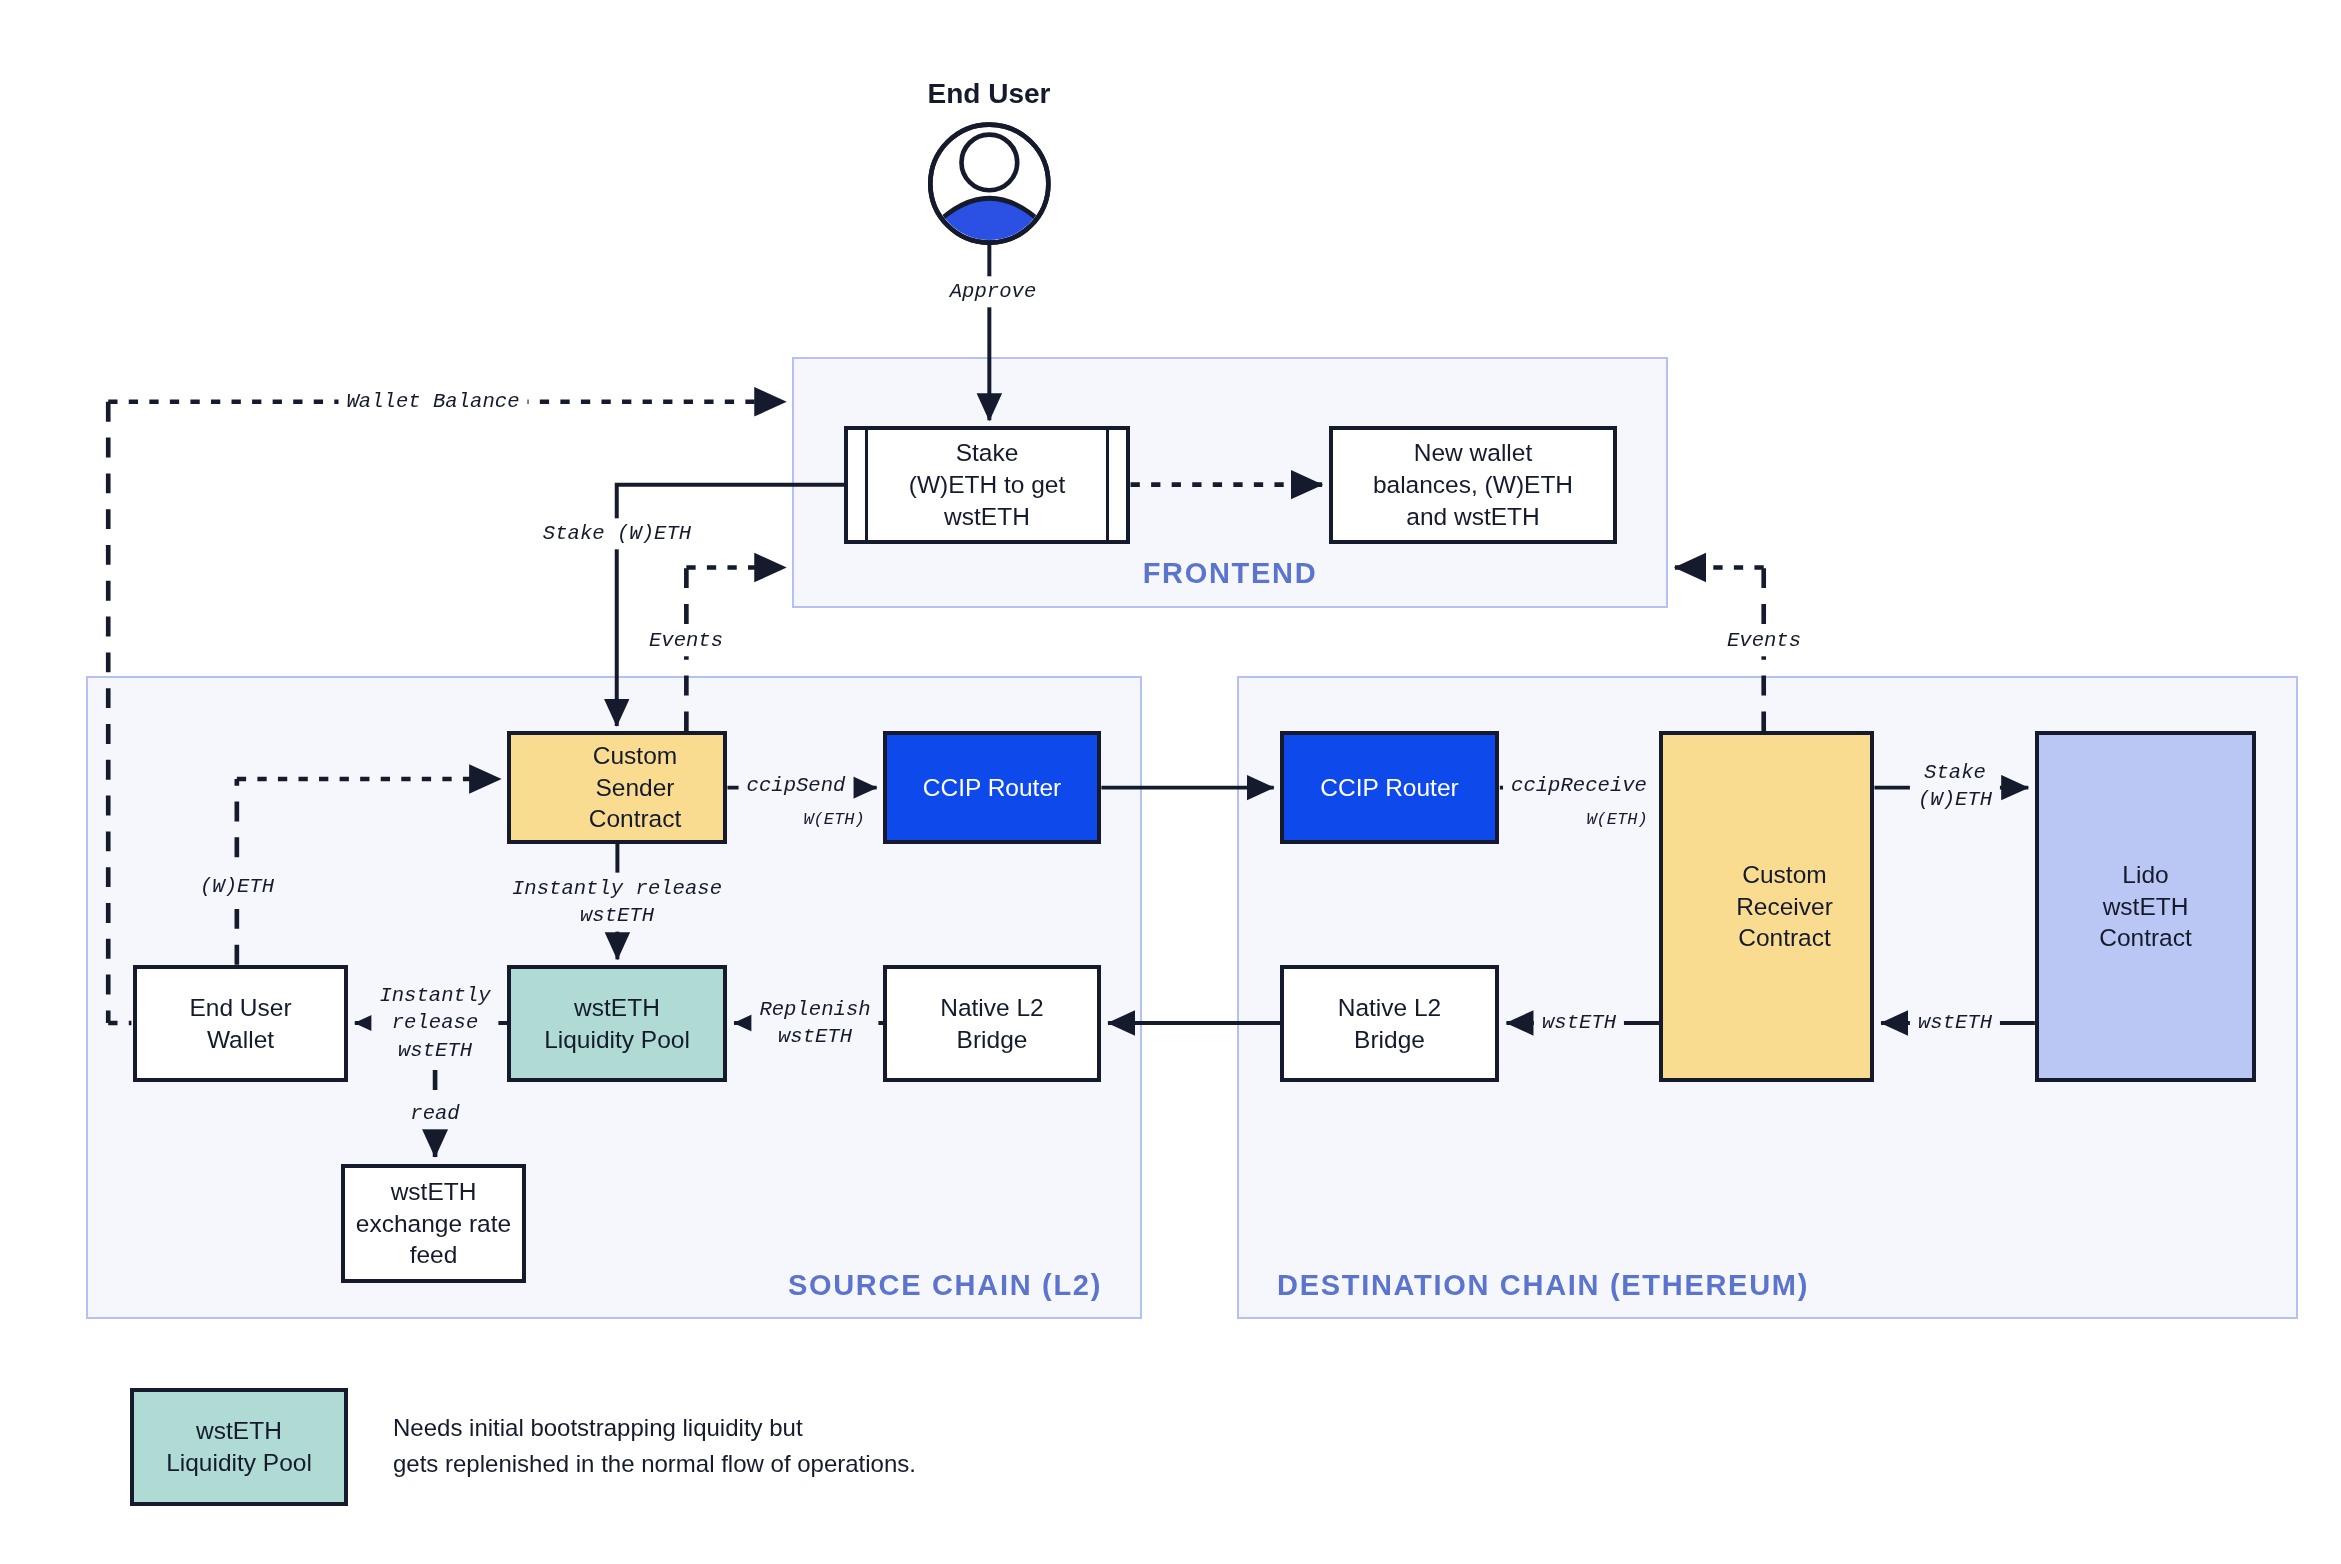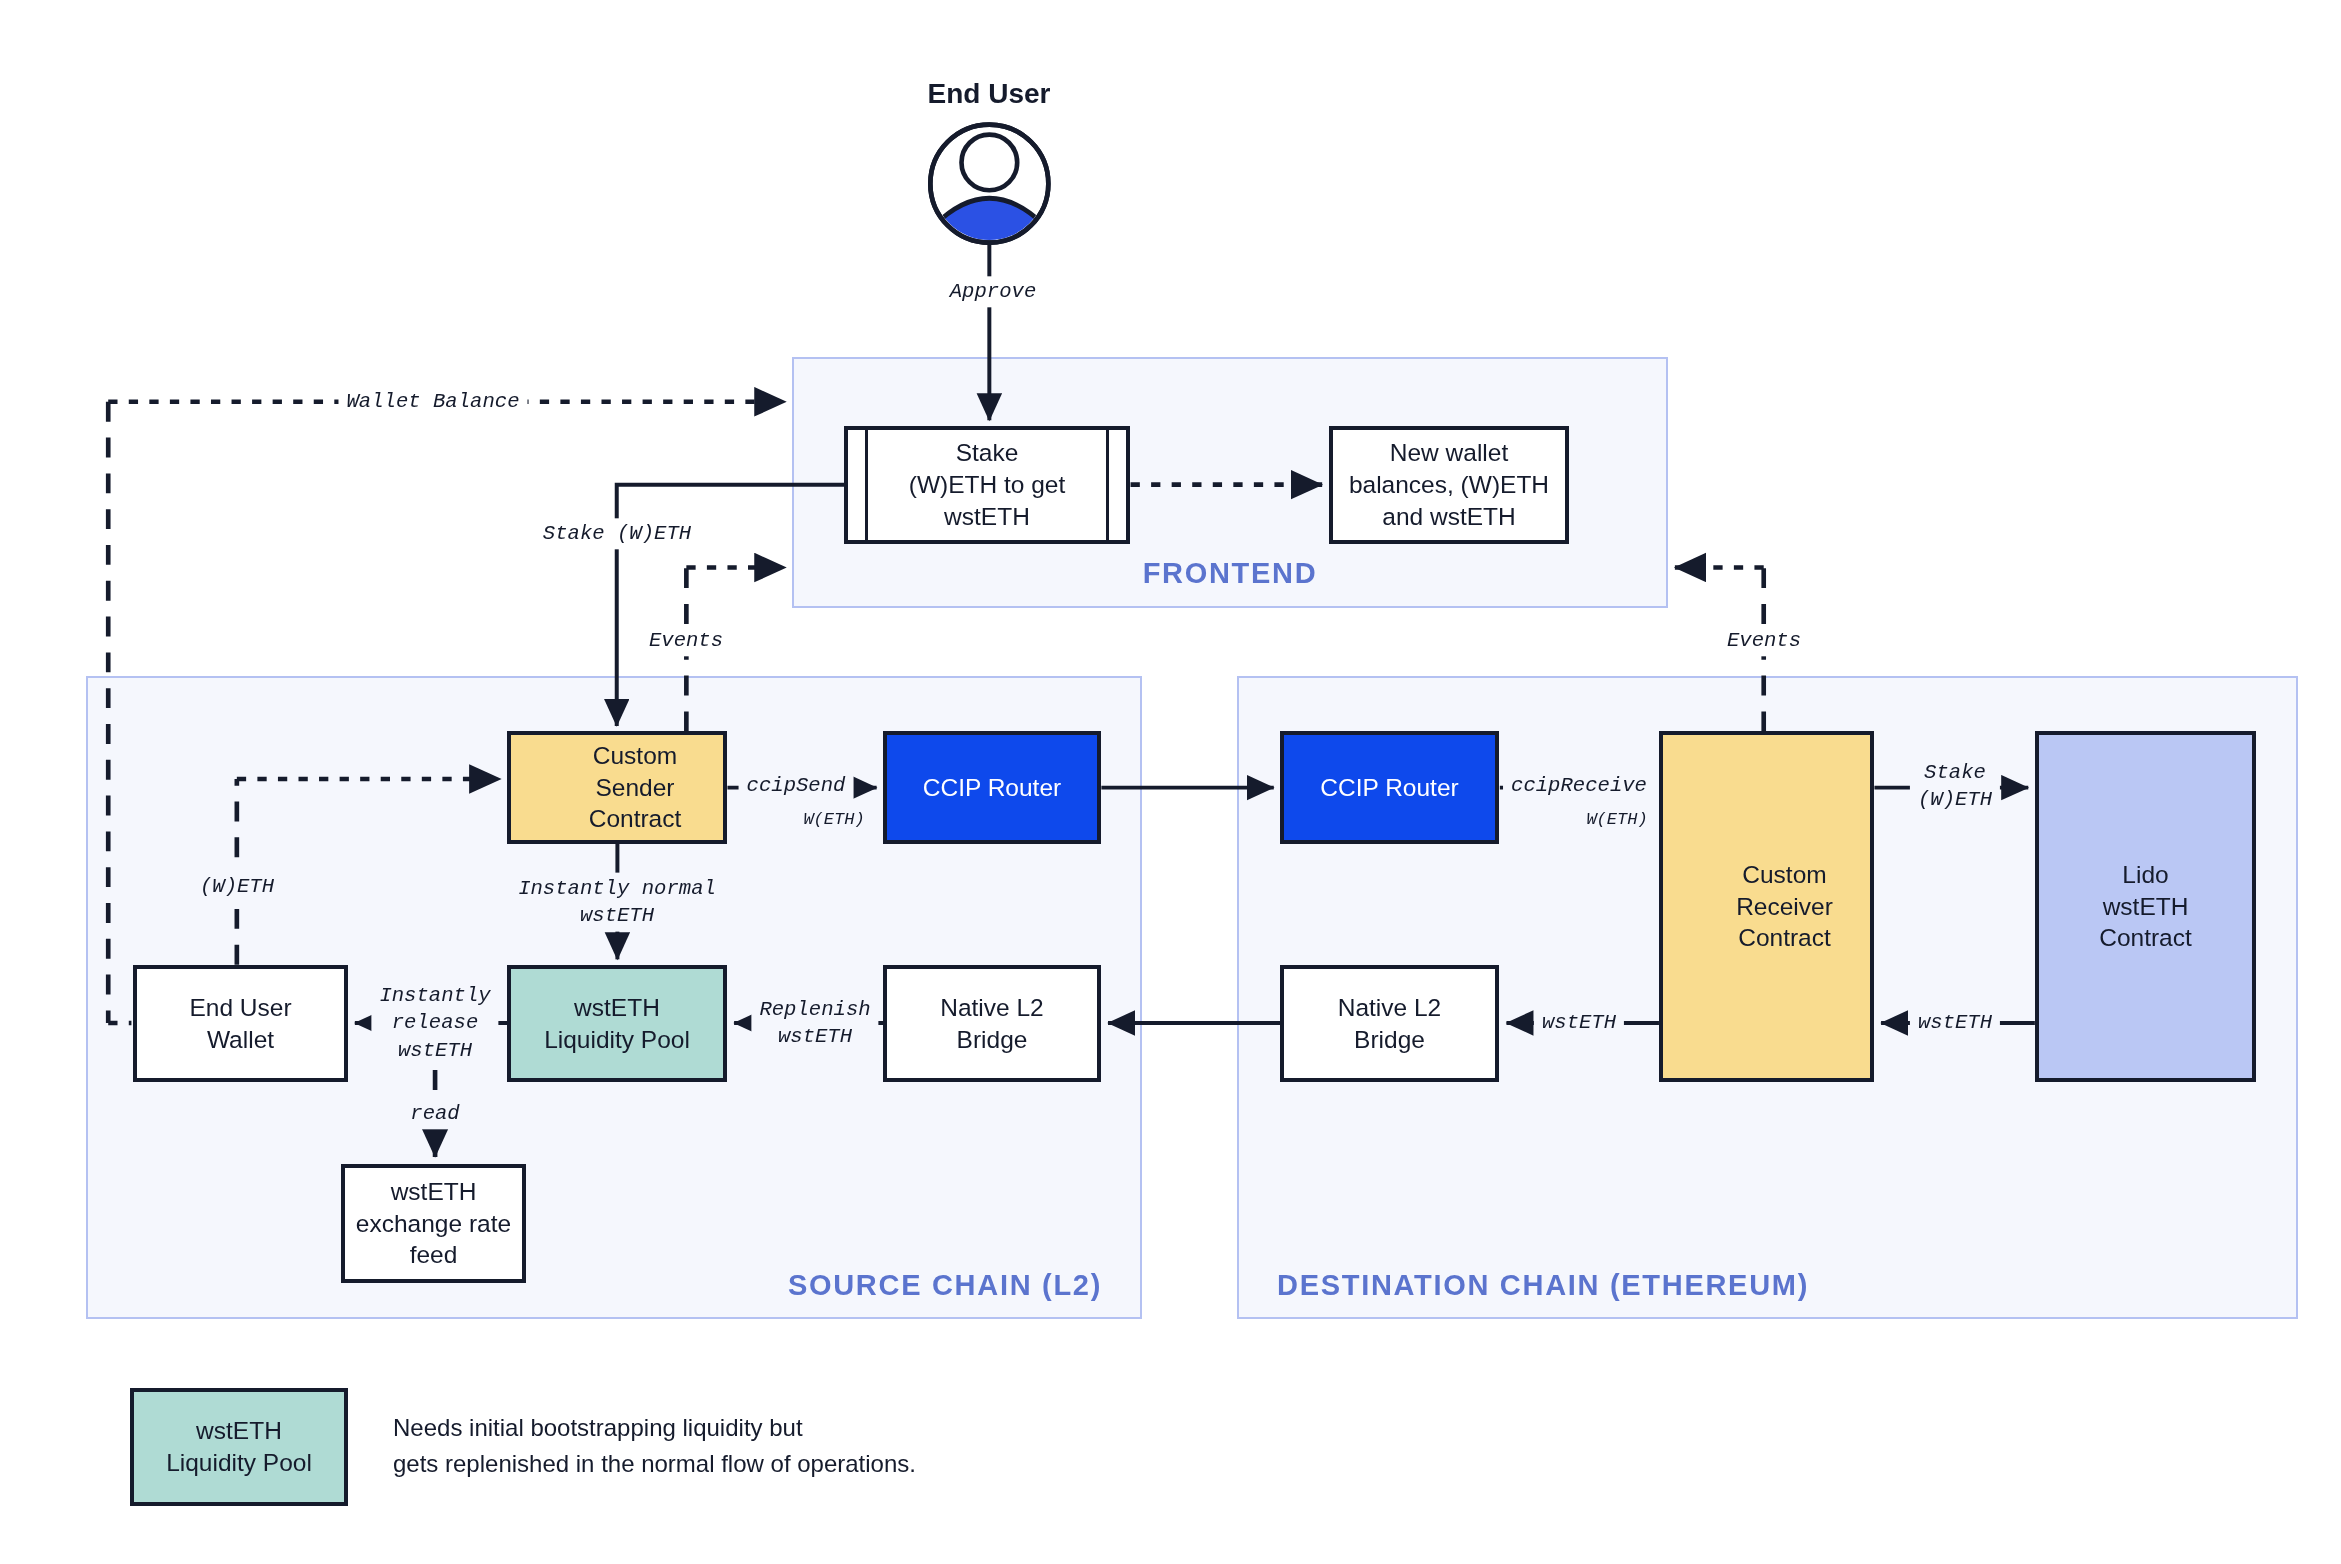--- a/index.html
+++ b/index.html
@@ -115,38 +115,38 @@
   <div class="elabel onwhite" style="left:433px;top:402px;">Wallet Balance</div>
   <div class="elabel onwhite" style="left:617px;top:534px;">Stake (W)ETH</div>
   <div class="elabel onwhite" style="left:686px;top:641px;">Events</div>
   <div class="elabel onwhite" style="left:1764px;top:641px;">Events</div>
   <div class="elabel oncf" style="left:796px;top:786px;">ccipSend</div>
   <div class="elabel oncf small" style="left:796px;top:820px;">W(ETH)</div>
   <div class="elabel oncf" style="left:1579px;top:786px;">ccipReceive</div>
   <div class="elabel oncf small" style="left:1579px;top:820px;">W(ETH)</div>
   <div class="elabel oncf" style="left:1955px;top:786px;">Stake
 (W)ETH</div>
-  <div class="elabel oncf" style="left:617px;top:902px;">Instantly normal
+  <div class="elabel oncf" style="left:617px;top:902px;">Instantly release
 wstETH</div>
   <div class="elabel oncf" style="left:237px;top:887px;">(W)ETH</div>
   <div class="elabel oncf" style="left:435px;top:1023px;">Instantly
 release
 wstETH</div>
   <div class="elabel oncf" style="left:815px;top:1023px;">Replenish
 wstETH</div>
   <div class="elabel oncf" style="left:1579px;top:1023px;">wstETH</div>
   <div class="elabel oncf" style="left:1955px;top:1023px;">wstETH</div>
   <div class="elabel oncf" style="left:435px;top:1114px;">read</div>
 
   <div class="diagram-title" style="left:989px;top:94px;">End User</div>
 
   <div class="node subroutine" style="left:844px;top:426px;width:286px;height:118px;">Stake
 (W)ETH to get
 wstETH</div>
-  <div class="node" style="left:1329px;top:426px;width:240px;height:118px;">New wallet
+  <div class="node" style="left:1329px;top:426px;width:288px;height:118px;">New wallet
 balances, (W)ETH
 and wstETH</div>
 
   <div class="node yellow" style="left:507px;top:731px;width:220px;height:113px;">Custom
 Sender Contract</div>
   <div class="node blue" style="left:883px;top:731px;width:218px;height:113px;">CCIP Router</div>
   <div class="node" style="left:133px;top:965px;width:215px;height:117px;">End User
 Wallet</div>
   <div class="node teal" style="left:507px;top:965px;width:220px;height:117px;">wstETH
 Liquidity Pool</div>

